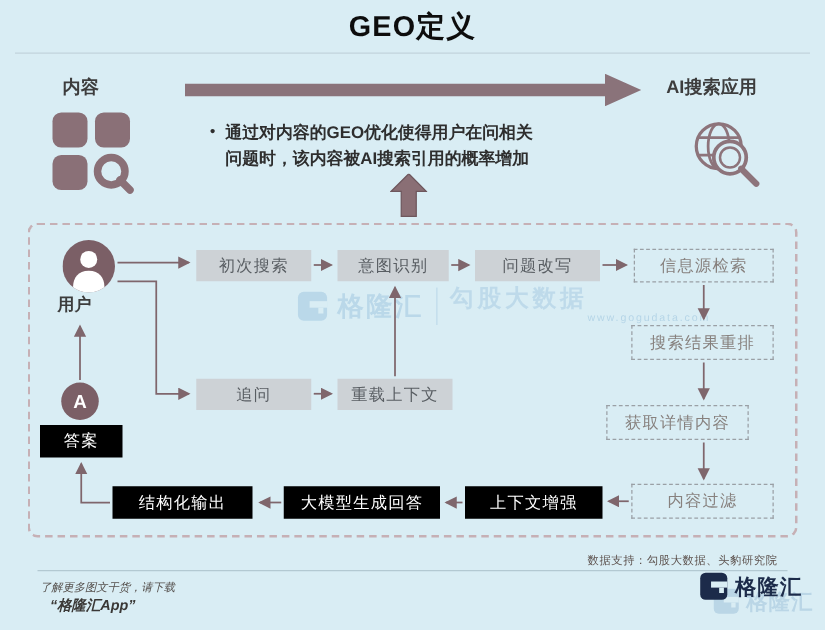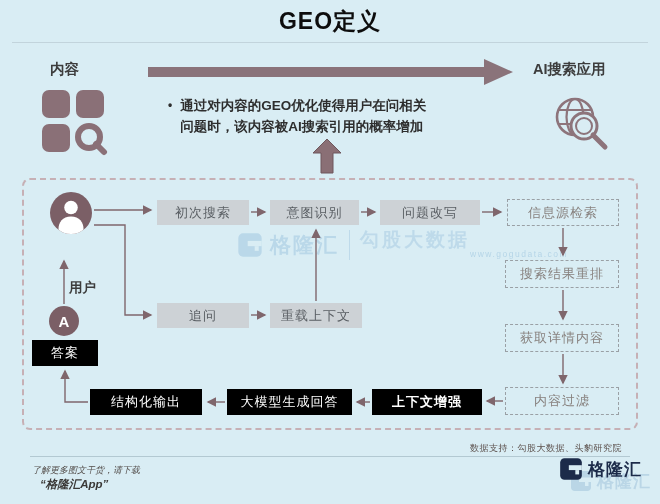--- a/index.html
+++ b/index.html
@@ -43,21 +43,21 @@
     position:absolute; z-index:2; display:flex; align-items:center; justify-content:center;
     font-size:13px; letter-spacing:1px; white-space:nowrap;
   }
   .gbox{ background:#cdd2d6; color:#595e63; }
   .dbox{ border:1.5px dashed #9aa0a5; color:#87817e; background:transparent; }
   .kbox{ background:#000000; color:#ffffff; }
 
   .avatar{ position:absolute; left:26px; top:12px; z-index:2; }
   .user-label{
     position:absolute; left:22px; top:55px; width:50px; z-index:2;
-    text-align:right; font-size:13.5px; font-weight:bold; color:#3c3c3c;margin-top:44px;
+    text-align:left; font-size:13.5px; font-weight:bold; color:#3c3c3c;
   }
   .a-circle{
     position:absolute; left:25px; top:126px; width:30px; height:30px; z-index:2;
     background:#7b5f66; border-radius:50%; color:#fff;
     display:flex; align-items:center; justify-content:center;
     font-size:15px; font-weight:bold;
   }
 
   .watermark{
     position:absolute; left:212px; top:50px; z-index:0;
@@ -193,23 +193,23 @@
         <path d="M21 24.5 c-8.5 0 -12.5 6 -12.5 12.5 v8 h25 v-8 c0 -6.5 -4 -12.5 -12.5 -12.5 z" fill="#ffffff"></path>
       </g>
     </svg>
     <div class="user-label">用户</div>
 
     <div class="fbox gbox" style="left:133px; top:20px; width:92px; height:25px;">初次搜索</div>
     <div class="fbox gbox" style="left:246px; top:20px; width:89px; height:25px;">意图识别</div>
     <div class="fbox gbox" style="left:356px; top:20px; width:100px; height:25px;font-family:Liberation Mono, monospace;">问题改写</div>
     <div class="fbox dbox" style="left:483px; top:19px; width:110px; height:25px;">信息源检索</div>
     <div class="fbox dbox" style="left:481px; top:80px; width:112px; height:26px;">搜索结果重排</div>
-    <div class="fbox dbox" style="left:481px; top:144px; width:112px; height:26px;text-align:right;">获取详情内容</div>
+    <div class="fbox dbox" style="left:461px; top:144px; width:112px; height:26px;text-align:right;">获取详情内容</div>
     <div class="fbox dbox" style="left:481px; top:207px; width:112px; height:26px;">内容过滤</div>
-    <div class="fbox kbox" style="left:348px; top:209px; width:110px; height:26px;font-weight:bold;">上下文增强</div>
+    <div class="fbox kbox" style="left:348px; top:209px; width:110px; height:26px;">上下文增强</div>
     <div class="fbox kbox" style="left:203px; top:209px; width:125px; height:26px;">大模型生成回答</div>
     <div class="fbox kbox" style="left:66px; top:209px; width:112px; height:26px;">结构化输出</div>
     <div class="fbox kbox" style="left:8px; top:160px; width:66px; height:26px;">答案</div>
     <div class="a-circle">A</div>
     <div class="fbox gbox" style="left:133px; top:123px; width:92px; height:25px;">追问</div>
     <div class="fbox gbox" style="left:246px; top:123px; width:92px; height:25px;text-align:right;">重载上下文</div>
 
   </div>
 
   <div class="data-support">数据支持：勾股大数据、头豹研究院</div>

